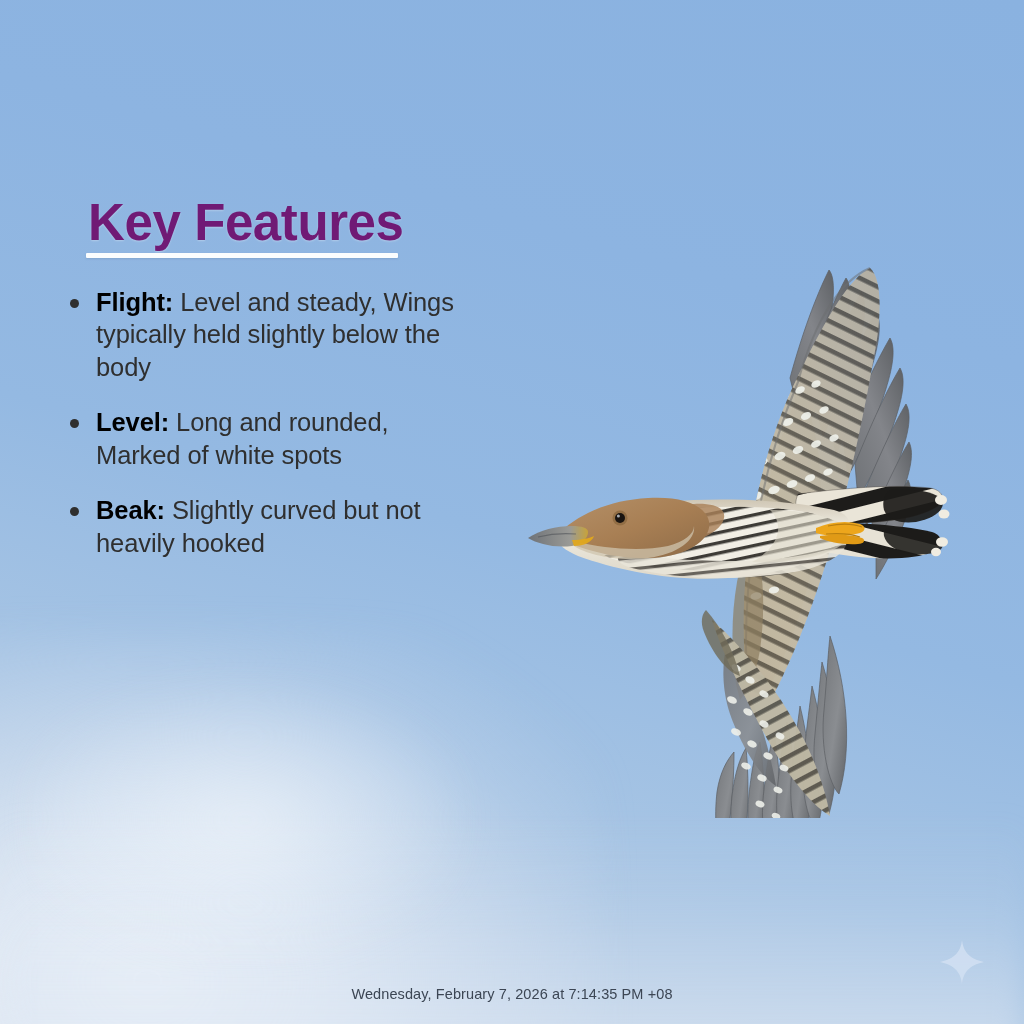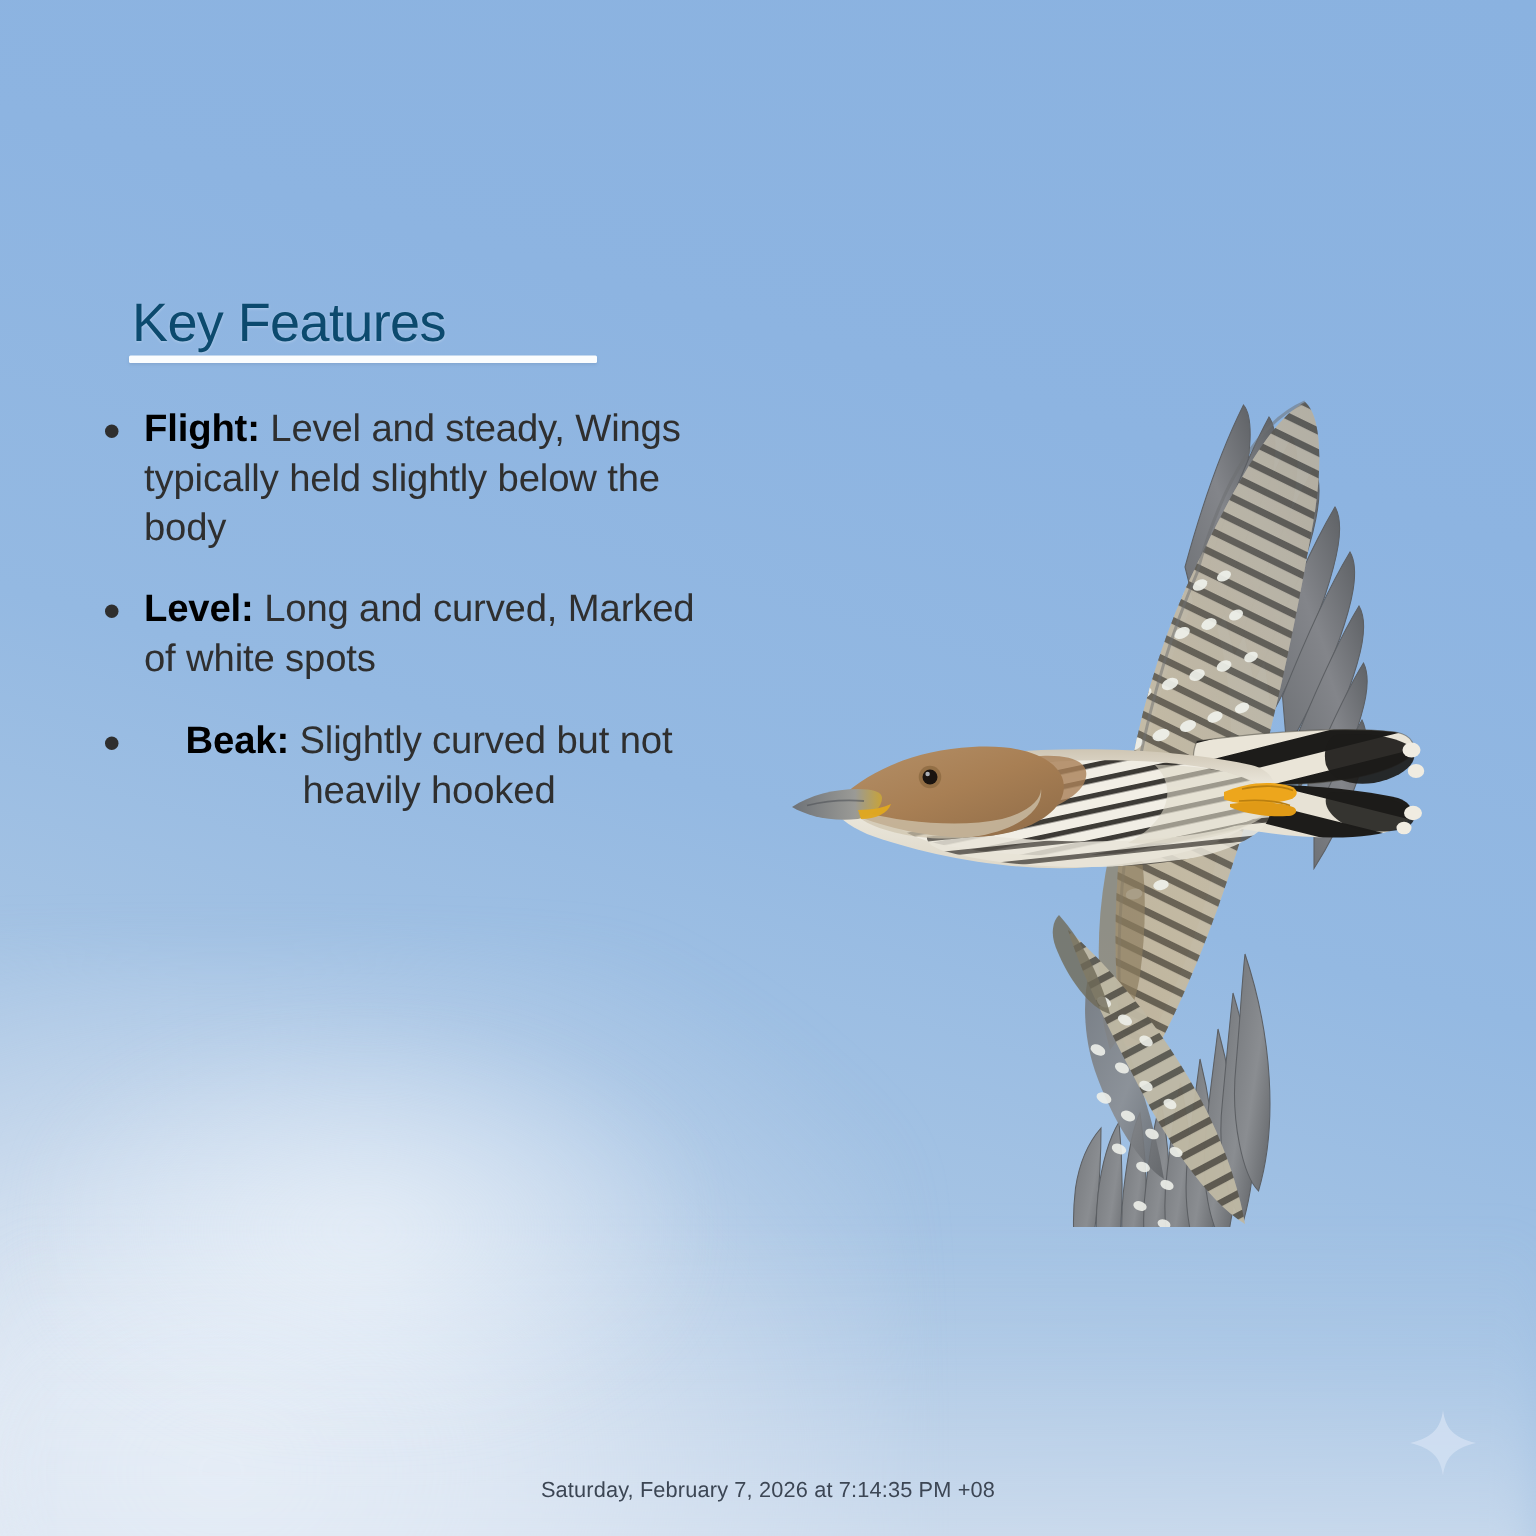--- a/index.html
+++ b/index.html
@@ -51,23 +51,23 @@
     filter:blur(22px);
   }
 
   
   #info-panel{
     position:absolute;
     left:56px; top:196px;
     width:420px;
   }
   #panel-title{
-    font-size:36px;
-    font-weight:400;
-    color:#0c4a6e;
+    font-size:51px;
+    font-weight:700;
+    color:#701a75;
     letter-spacing:-0.4px;
     line-height:1.05;
     padding-left:32px;
     text-shadow:0 1px 2px rgba(255,255,255,0.30);
   }
   #title-underline{
     margin-left:30px;
     margin-top:3px;
     width:312px;
     height:5px;
@@ -82,21 +82,21 @@
   }
   .feature-item{
     position:relative;
     padding-left:40px;
     margin-bottom:22px;
     font-size:25.5px;
     line-height:1.29;
     color:#2f2f2f;
     letter-spacing:-0.1px;
   }
-  .feature-item:last-child{ margin-bottom:0;text-align:center; }
+  .feature-item:last-child{ margin-bottom:0; }
   .feature-bullet{
     position:absolute;
     left:14px; top:13px;
     width:9px; height:9px;
     border-radius:50%;
     background:#2f2f2f;
   }
   .feature-label{
     font-weight:700;
     color:#000000;
@@ -396,29 +396,29 @@
   <h1 id="panel-title">Key Features</h1>
   <div id="title-underline"></div>
 
   <ul id="feature-list">
     <li class="feature-item">
       <span class="feature-bullet"></span>
       <span class="feature-label">Flight:</span><span class="feature-desc"> Level and steady, Wings typically held slightly below the body</span>
     </li>
     <li class="feature-item">
       <span class="feature-bullet"></span>
-      <span class="feature-label">Level:</span><span class="feature-desc"> Long and curved, Marked of white spots</span>
+      <span class="feature-label">Level:</span><span class="feature-desc"> Long and rounded, Marked of white spots</span>
     </li>
     <li class="feature-item">
       <span class="feature-bullet"></span>
       <span class="feature-label">Beak:</span><span class="feature-desc"> Slightly curved but not heavily hooked</span>
     </li>
   </ul>
 </section>
 
-<div id="timestamp-caption">Saturday, February 7, 2026 at 7:14:35 PM +08</div>
+<div id="timestamp-caption">Wednesday, February 7, 2026 at 7:14:35 PM +08</div>
 
 <div id="sparkle-badge">
   <svg viewBox="0 0 48 48" xmlns="http://www.w3.org/2000/svg">
     <path d="M24 2 C25.4 13.6 30.6 20.4 46 24 C30.6 27.6 25.4 34.4 24 46
              C22.6 34.4 17.4 27.6 2 24 C17.4 20.4 22.6 13.6 24 2 Z" fill="#cfdef1" opacity="0.92"></path>
   </svg>
 </div>
 
 </body></html>

